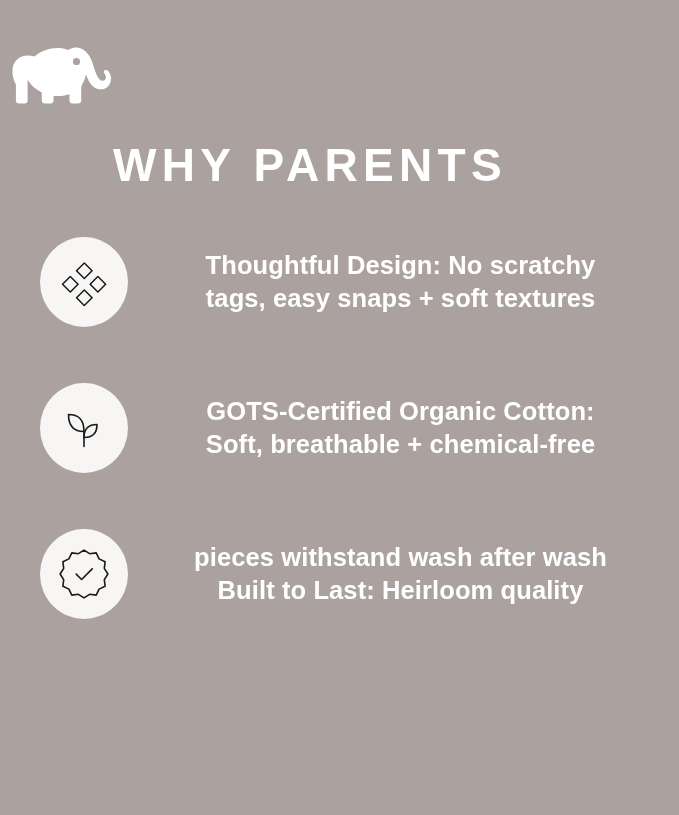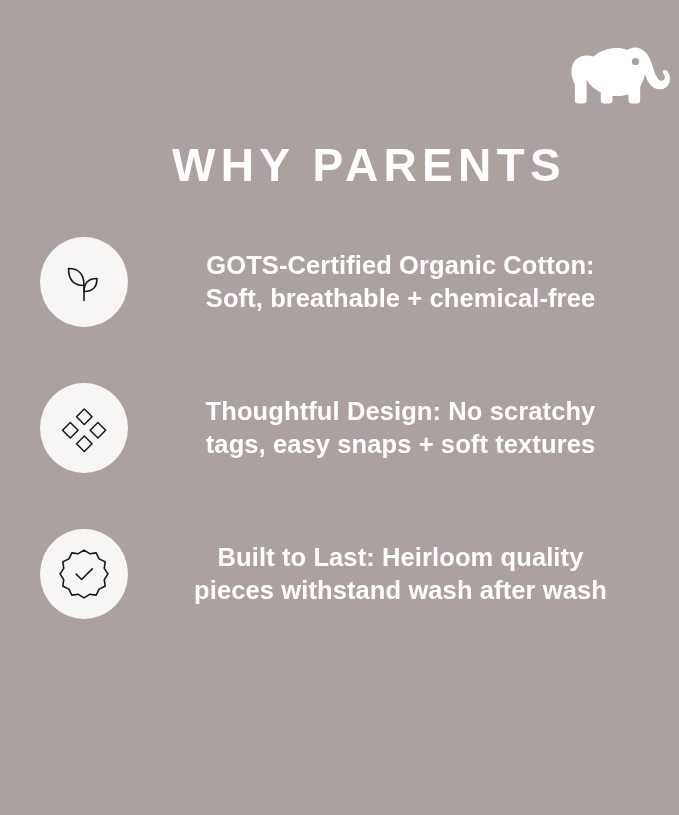--- a/index.html
+++ b/index.html
@@ -10,21 +10,21 @@
     font-family:"Liberation Sans", sans-serif;
     overflow:hidden;
   }
 
   .page {
     position:relative;
     width:679px; height:815px;
     background:#aba2a0;
     display:flex;
     flex-direction:column;
-    align-items:flex-end;
+    align-items:flex-start;
   }
 
   
   .logo-wrap {
     margin-top:34px;
     width:120px; height:78px;
     display:flex; align-items:center; justify-content:center;
   }
   .logo-wrap svg { display:block; width:100%; height:100%; }
 
@@ -132,59 +132,59 @@
   </div>
 
   <h1 class="heading">
     <span class="hl">WHY PARENTS</span>
   </h1>
 
   <div class="features">
 
     <div class="feature-row">
       <div class="icon-circle">
-        <svg width="50" height="50" viewBox="0 0 50 50" fill="none" stroke="#1a1a1a" stroke-width="1.6" stroke-linecap="round" stroke-linejoin="round">
-          <path d="M25,28.5 C25,16.5 19.5,11.5 9.5,11.5 C9.5,23.5 15,28.5 25,28.5 Z"></path>
-          <path d="M25,34.5 C25,25.5 29.5,21.5 38,21.5 C38,30.5 33.5,34.5 25,34.5 Z"></path>
-          <path d="M25,28.5 L25,43.5"></path>
-        </svg>
-      </div>
-      <div class="feature-text">
-        <span class="tl">GOTS-Certified Organic Cotton:</span>
-        <span class="tl">Soft, breathable + chemical-free</span>
-      </div>
-    </div>
-
-    <div class="feature-row">
-      <div class="icon-circle">
         <svg width="50" height="50" viewBox="0 0 50 50" fill="none" stroke="#1a1a1a" stroke-width="1.5" stroke-linejoin="round">
           <rect x="19.8" y="8.3" width="11" height="11" transform="rotate(45 25.3 13.8)"></rect>
           <rect x="5.8" y="21.8" width="11" height="11" transform="rotate(45 11.3 27.3)"></rect>
           <rect x="33.4" y="21.8" width="11" height="11" transform="rotate(45 38.9 27.3)"></rect>
           <rect x="19.8" y="35.3" width="11" height="11" transform="rotate(45 25.3 40.8)"></rect>
         </svg>
       </div>
       <div class="feature-text">
         <span class="tl">Thoughtful Design: No scratchy</span>
         <span class="tl">tags, easy snaps + soft textures</span>
+      </div>
+    </div>
+
+    <div class="feature-row">
+      <div class="icon-circle">
+        <svg width="50" height="50" viewBox="0 0 50 50" fill="none" stroke="#1a1a1a" stroke-width="1.6" stroke-linecap="round" stroke-linejoin="round">
+          <path d="M25,28.5 C25,16.5 19.5,11.5 9.5,11.5 C9.5,23.5 15,28.5 25,28.5 Z"></path>
+          <path d="M25,34.5 C25,25.5 29.5,21.5 38,21.5 C38,30.5 33.5,34.5 25,34.5 Z"></path>
+          <path d="M25,28.5 L25,43.5"></path>
+        </svg>
+      </div>
+      <div class="feature-text">
+        <span class="tl">GOTS-Certified Organic Cotton:</span>
+        <span class="tl">Soft, breathable + chemical-free</span>
       </div>
     </div>
 
     <div class="feature-row">
       <div class="icon-circle">
         <svg width="52" height="52" viewBox="0 0 52 52" fill="none" stroke="#1a1a1a" stroke-width="1.6" stroke-linecap="round" stroke-linejoin="round">
           <path d="
             M26,4.5
             L31.6,8.1 L38.2,7.3 L41.1,13.3 L47.1,16.2 L46.3,22.8 L49.9,28.4
             L46.3,34 L47.1,40.6 L41.1,43.5 L38.2,49.5 L31.6,48.7 L26,52.3
             L20.4,48.7 L13.8,49.5 L10.9,43.5 L4.9,40.6 L5.7,34 L2.1,28.4
             L5.7,22.8 L4.9,16.2 L10.9,13.3 L13.8,7.3 L20.4,8.1 Z" transform="translate(0,-2.4)"></path>
           <path d="M18.2,26.1 L23.6,31.5 L34.2,20.9"></path>
         </svg>
       </div>
       <div class="feature-text">
+        <span class="tl">pieces withstand wash after wash</span>
         <span class="tl">Built to Last: Heirloom quality</span>
-        <span class="tl">pieces withstand wash after wash</span>
       </div>
     </div>
 
   </div>
 </div>
 
 </body></html>

